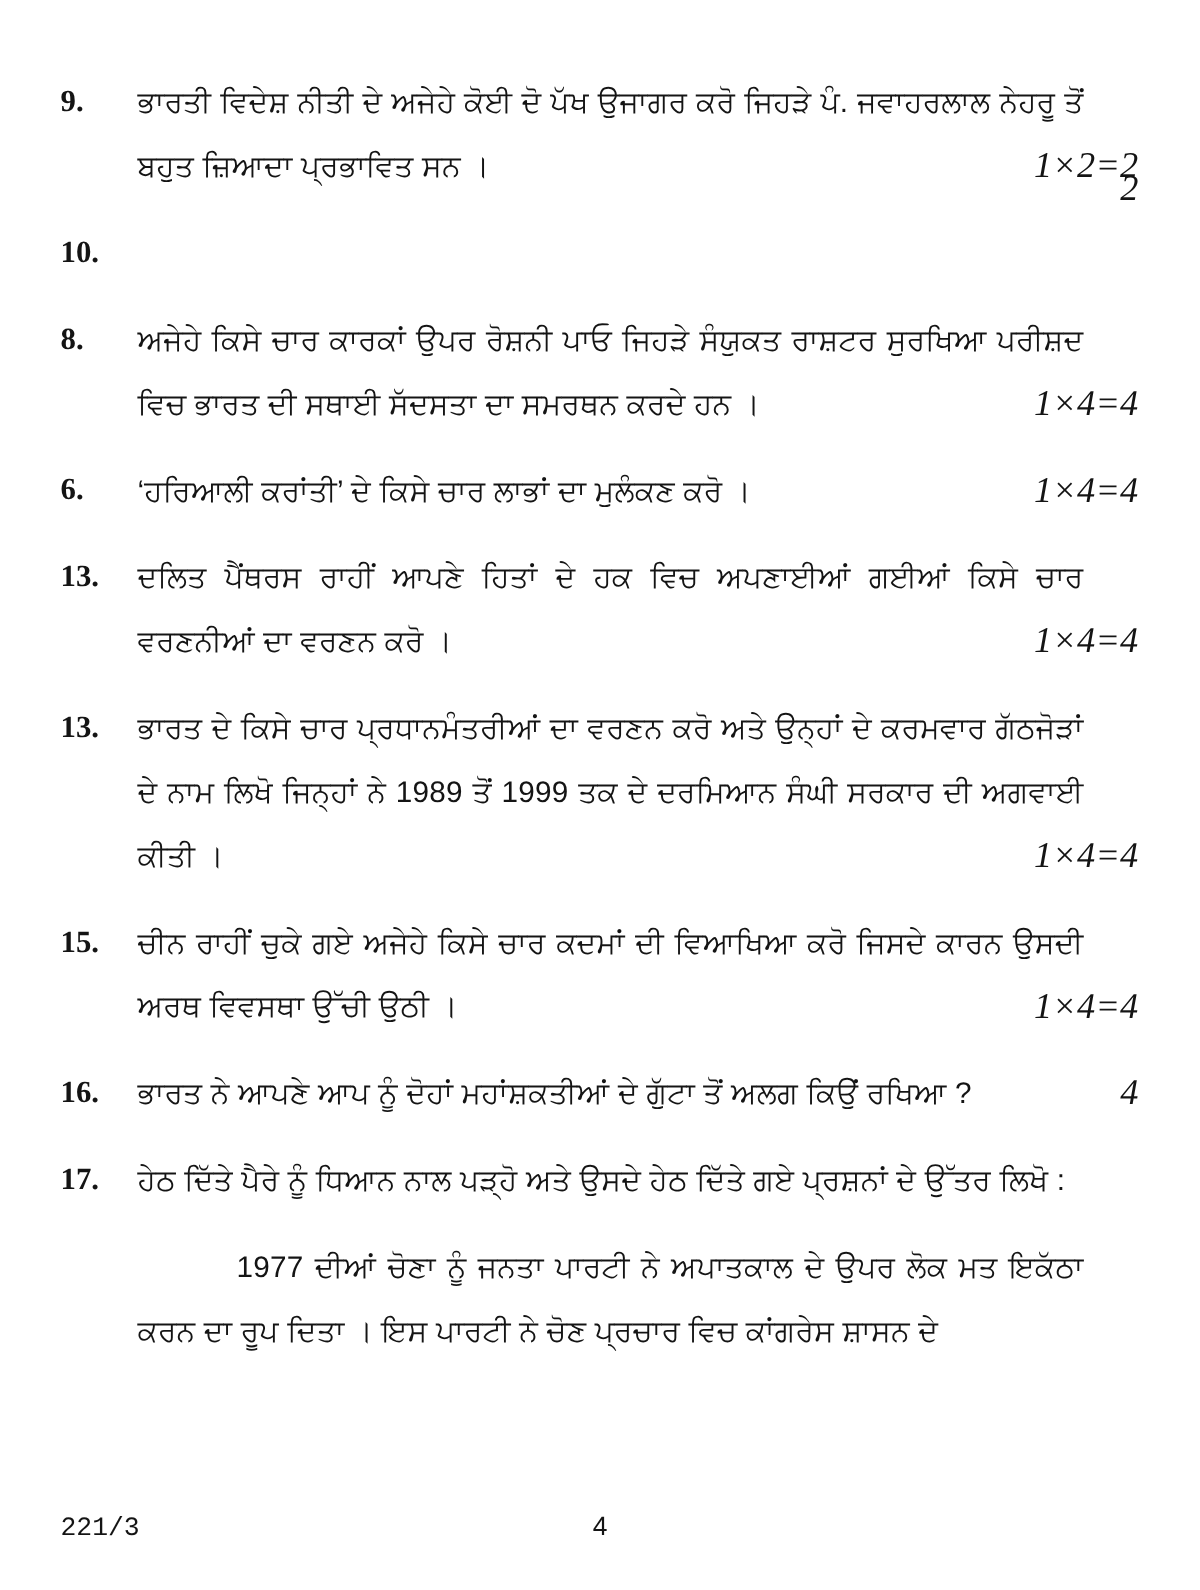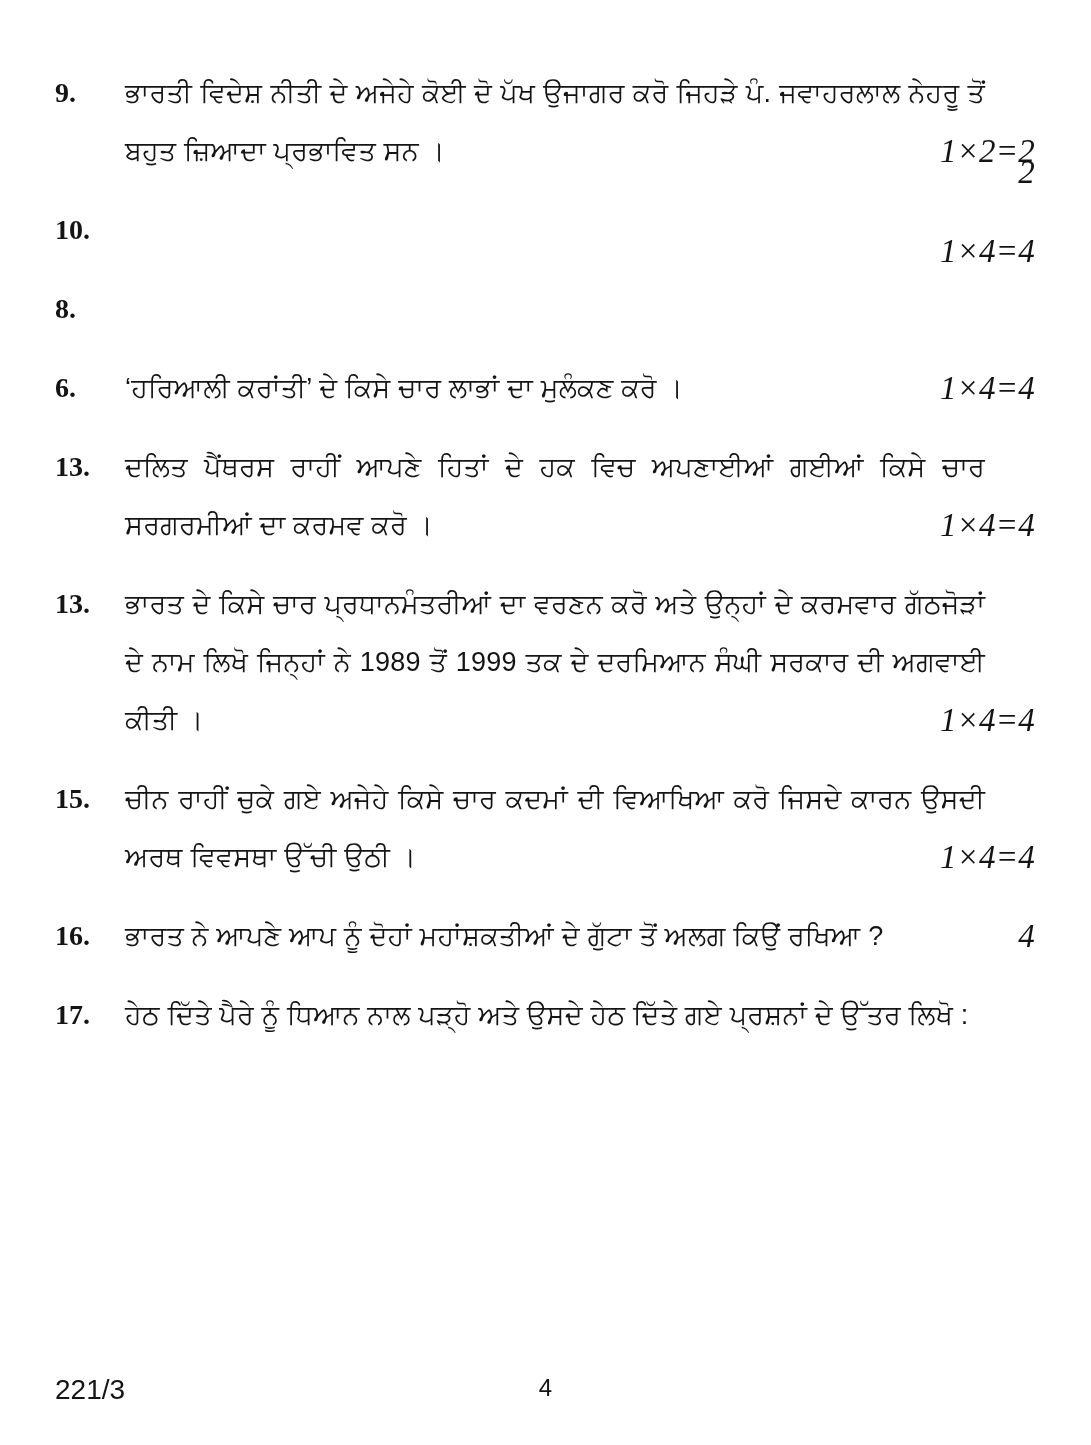--- a/index.html
+++ b/index.html
@@ -61,22 +61,23 @@
     font-size: 27px;
     line-height: 58px;
     text-align: justify;
     text-indent: 90px;
     letter-spacing: 0.2px;
   }
   .footer-code {
     position: absolute;
     left: 55px;
     top: 1375px;
-    font-size: 28px;
+    font-size: 24px;
     line-height: 30px;
+    font-family: Liberation Mono, monospace;
   }
   .footer-page {
     position: absolute;
     left: 0;
     top: 1373px;
     width: 1091px;
     text-align: center;
     font-size: 24px;
     line-height: 30px;
   }
@@ -98,36 +99,37 @@
     <div class="question">
       <div class="q-num">10.</div>
       <div class="q-body">
         <span class="q-marks">2</span>
       </div>
     </div>
 
     <div class="question">
       <div class="q-num">8.</div>
       <div class="q-body">
+        <span>ਅਜੇਹੇ ਕਿਸੇ ਚਾਰ ਕਾਰਕਾਂ ਉਪਰ ਰੋਸ਼ਨੀ ਪਾਓ ਜਿਹੜੇ ਸੰਯੁਕਤ ਰਾਸ਼ਟਰ ਸੁਰਖਿਆ ਪਰੀਸ਼ਦ ਵਿਚ ਭਾਰਤ ਦੀ ਸਥਾਈ ਸੱਦਸਤਾ ਦਾ ਸਮਰਥਨ ਕਰਦੇ ਹਨ ।</span>
         <span class="q-marks">1×4=4</span>
       </div>
     </div>
 
     <div class="question">
       <div class="q-num">6.</div>
       <div class="q-body">
         <span>‘ਹਰਿਆਲੀ ਕਰਾਂਤੀ’ ਦੇ ਕਿਸੇ ਚਾਰ ਲਾਭਾਂ ਦਾ ਮੁਲੰਕਣ ਕਰੋ ।</span>
         <span class="q-marks">1×4=4</span>
       </div>
     </div>
 
     <div class="question">
       <div class="q-num">13.</div>
       <div class="q-body">
-        <span>ਦਲਿਤ ਪੈਂਥਰਸ ਰਾਹੀਂ ਆਪਣੇ ਹਿਤਾਂ ਦੇ ਹਕ ਵਿਚ ਅਪਣਾਈਆਂ ਗਈਆਂ ਕਿਸੇ ਚਾਰ ਸਰਗਰਮੀਆਂ ਦਾ ਕਰਮਵ ਕਰੋ ।</span>
+        <span>ਦਲਿਤ ਪੈਂਥਰਸ ਰਾਹੀਂ ਆਪਣੇ ਹਿਤਾਂ ਦੇ ਹਕ ਵਿਚ ਅਪਣਾਈਆਂ ਗਈਆਂ ਕਿਸੇ ਚਾਰ ਵਰਣਨੀਆਂ ਦਾ ਵਰਣਨ ਕਰੋ ।</span>
         <span class="q-marks">1×4=4</span>
       </div>
     </div>
 
     <div class="question">
       <div class="q-num">13.</div>
       <div class="q-body">
         <span>ਭਾਰਤ ਦੇ ਕਿਸੇ ਚਾਰ ਪ੍ਰਧਾਨਮੰਤਰੀਆਂ ਦਾ ਵਰਣਨ ਕਰੋ ਅਤੇ ਉਨ੍ਹਾਂ ਦੇ ਕਰਮਵਾਰ ਗੱਠਜੋੜਾਂ ਦੇ ਨਾਮ ਲਿਖੋ ਜਿਨ੍ਹਾਂ ਨੇ 1989 ਤੋਂ 1999 ਤਕ ਦੇ ਦਰਮਿਆਨ ਸੰਘੀ ਸਰਕਾਰ ਦੀ ਅਗਵਾਈ ਕੀਤੀ ।</span>
         <span class="q-marks">1×4=4</span>
       </div>
@@ -150,18 +152,21 @@
     </div>
 
     <div class="question">
       <div class="q-num">17.</div>
       <div class="q-body">
         <span>ਹੇਠ ਦਿੱਤੇ ਪੈਰੇ ਨੂੰ ਧਿਆਨ ਨਾਲ ਪੜ੍ਹੋ ਅਤੇ ਉਸਦੇ ਹੇਠ ਦਿੱਤੇ ਗਏ ਪ੍ਰਸ਼ਨਾਂ ਦੇ ਉੱਤਰ ਲਿਖੋ :</span>
         <span class="q-marks"></span>
       </div>
     </div>
 
+    <div class="passage-wrap">
+      <div class="passage">1977 ਦੀਆਂ ਚੋਣਾ ਨੂੰ ਜਨਤਾ ਪਾਰਟੀ ਨੇ ਅਪਾਤਕਾਲ ਦੇ ਉਪਰ ਲੋਕ ਮਤ ਇਕੱਠਾ ਕਰਨ ਦਾ ਰੂਪ ਦਿਤਾ । ਇਸ ਪਾਰਟੀ ਨੇ ਚੋਣ ਪ੍ਰਚਾਰ ਵਿਚ ਕਾਂਗਰੇਸ ਸ਼ਾਸਨ ਦੇ</div>
+    </div>
 
   </div>
 
   <div class="footer-code">221/3</div>
   <div class="footer-page">4</div>
 </div>
 
 </body></html>

